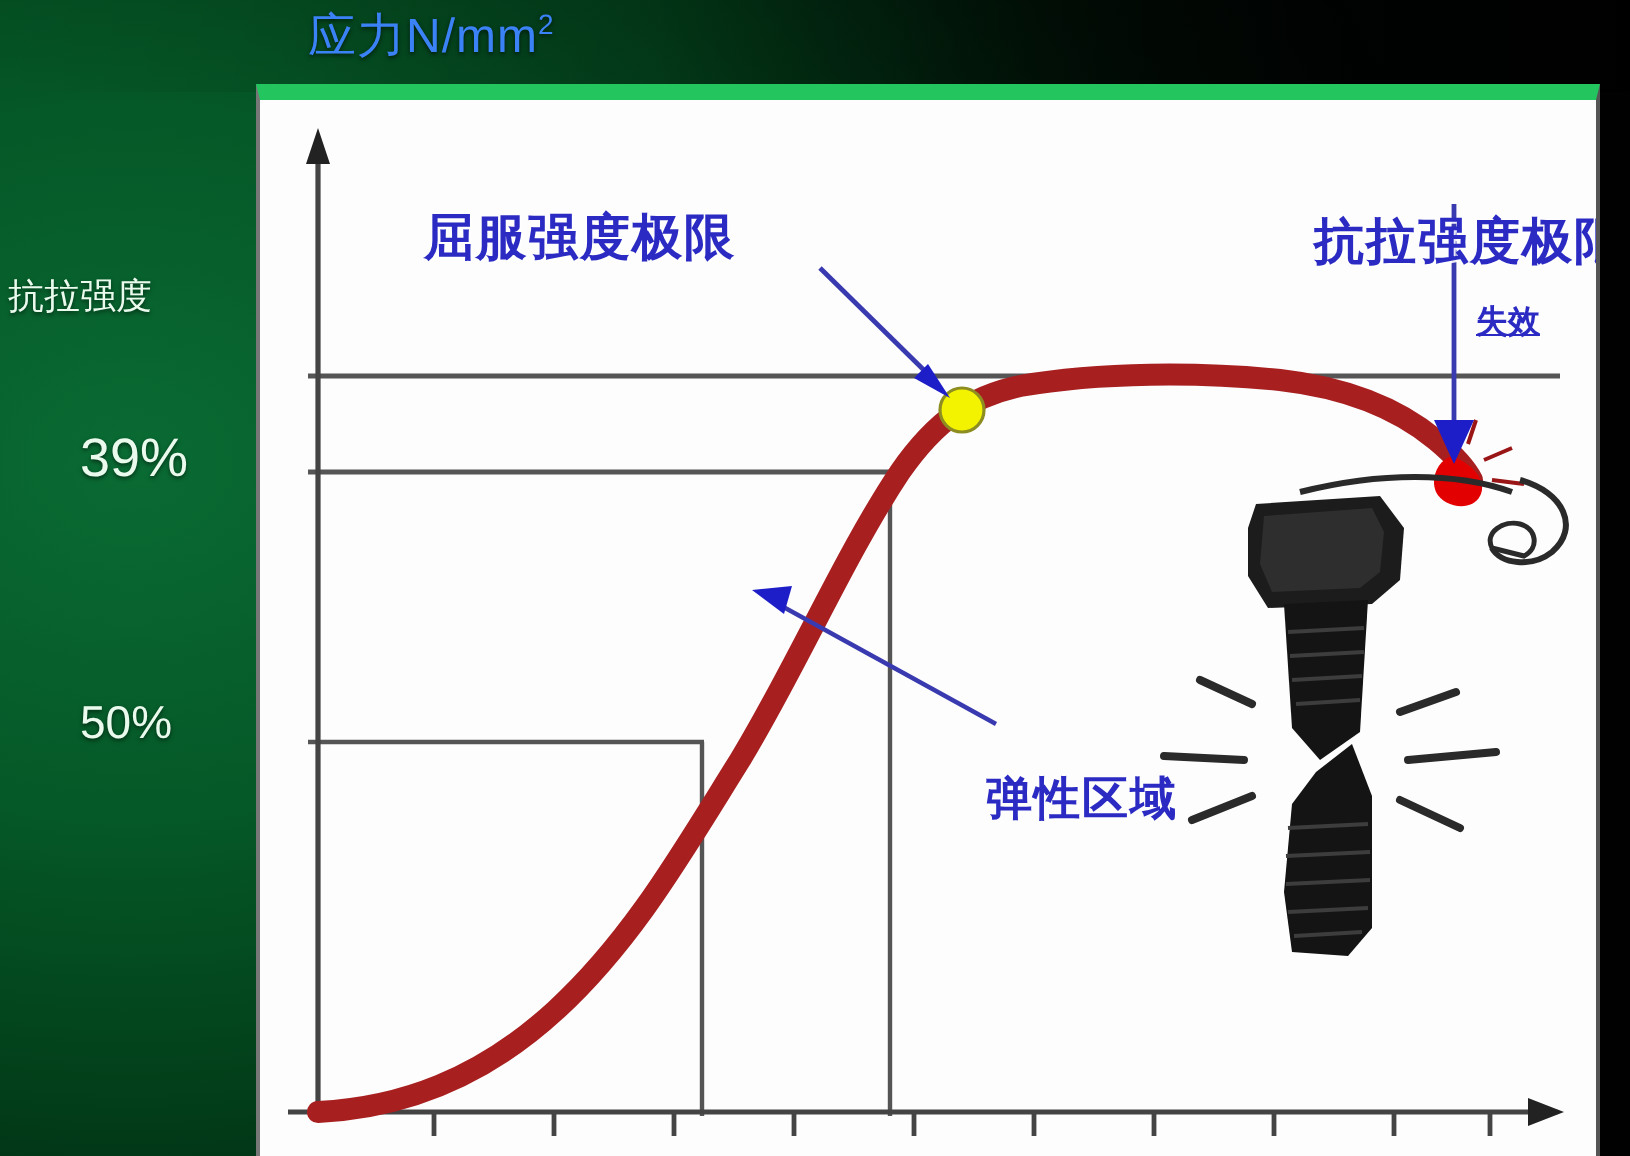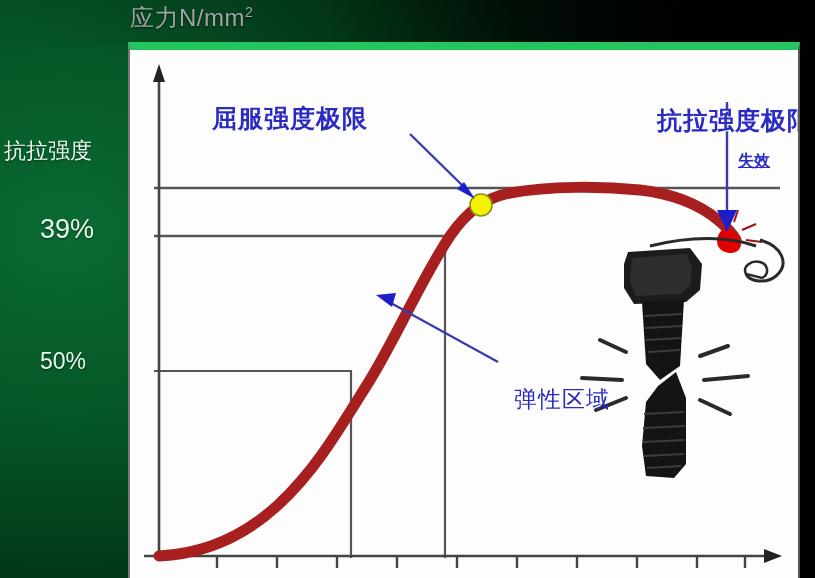--- a/index.html
+++ b/index.html
@@ -24,33 +24,33 @@
     position:absolute;left:0;top:0;width:815px;height:578px;
     background:linear-gradient(90deg, rgba(0,0,0,0) 40%, rgba(0,0,0,0.55) 78%, rgba(0,0,0,0.85) 100%);
   }
   #bgtop{
     position:absolute;left:0;top:0;width:815px;height:46px;
     background:linear-gradient(90deg, rgba(3,60,26,0.0) 0%, rgba(0,0,0,0.25) 55%, rgba(0,0,0,0.8) 100%);
   }
 
   
   .axis-title{
-    position:absolute;left:130px;top:2px;
-    color:#a3a3a3;font-size:24px;letter-spacing:0.5px;
+    position:absolute;left:154px;top:2px;
+    color:#3b82f6;font-size:24px;letter-spacing:0.5px;
     text-shadow:0 1px 2px rgba(0,0,0,.6);
     white-space:nowrap;
   }
   .axis-title sup{font-size:14px;vertical-align:super;}
 
   
   .left-label{
     position:absolute;color:#eafbee;white-space:nowrap;
     text-shadow:0 1px 2px rgba(0,0,0,.55);
   }
-  #lbl-tensile{left:4px;top:136px;font-size:22px;text-align:center;}
+  #lbl-tensile{left:4px;top:136px;font-size:18px;text-align:center;}
   #lbl-85{left:40px;top:214px;font-size:27px;}
   #lbl-50{left:40px;top:348px;font-size:23px;}
 
   
   #panel{
     position:absolute;left:128px;top:42px;width:672px;height:536px;
     background:#fdfdfd;
     border-left:2px solid #777;
     border-top:8px solid #22c55e;
     border-right:2px solid #555;
@@ -61,21 +61,21 @@
 
   .anno{
     position:absolute;white-space:nowrap;font-weight:bold;
     color:#2b2bc4;
   }
   #anno-yield{left:82px;top:52px;font-size:25px;letter-spacing:1px;
     text-shadow:1px 1px 0 rgba(255,255,255,.9);}
   #anno-uts{left:527px;top:54px;font-size:25px;letter-spacing:1px;
     text-shadow:1px 1px 0 rgba(255,255,255,.9);}
   #anno-fail{left:608px;top:101px;font-size:16px;font-weight:bold;text-decoration:underline;}
-  #anno-elastic{left:384px;top:334px;font-size:23px;font-weight:normal;letter-spacing:1px;}
+  #anno-elastic{left:363px;top:334px;font-size:23px;font-weight:bold;letter-spacing:1px;}
 </style>
 </head>
 <body>
 
 <div id="stage">
   <div id="bg"></div>
   <div id="bg2"></div>
   <div id="bgtop"></div>
 
   <div class="axis-title">

